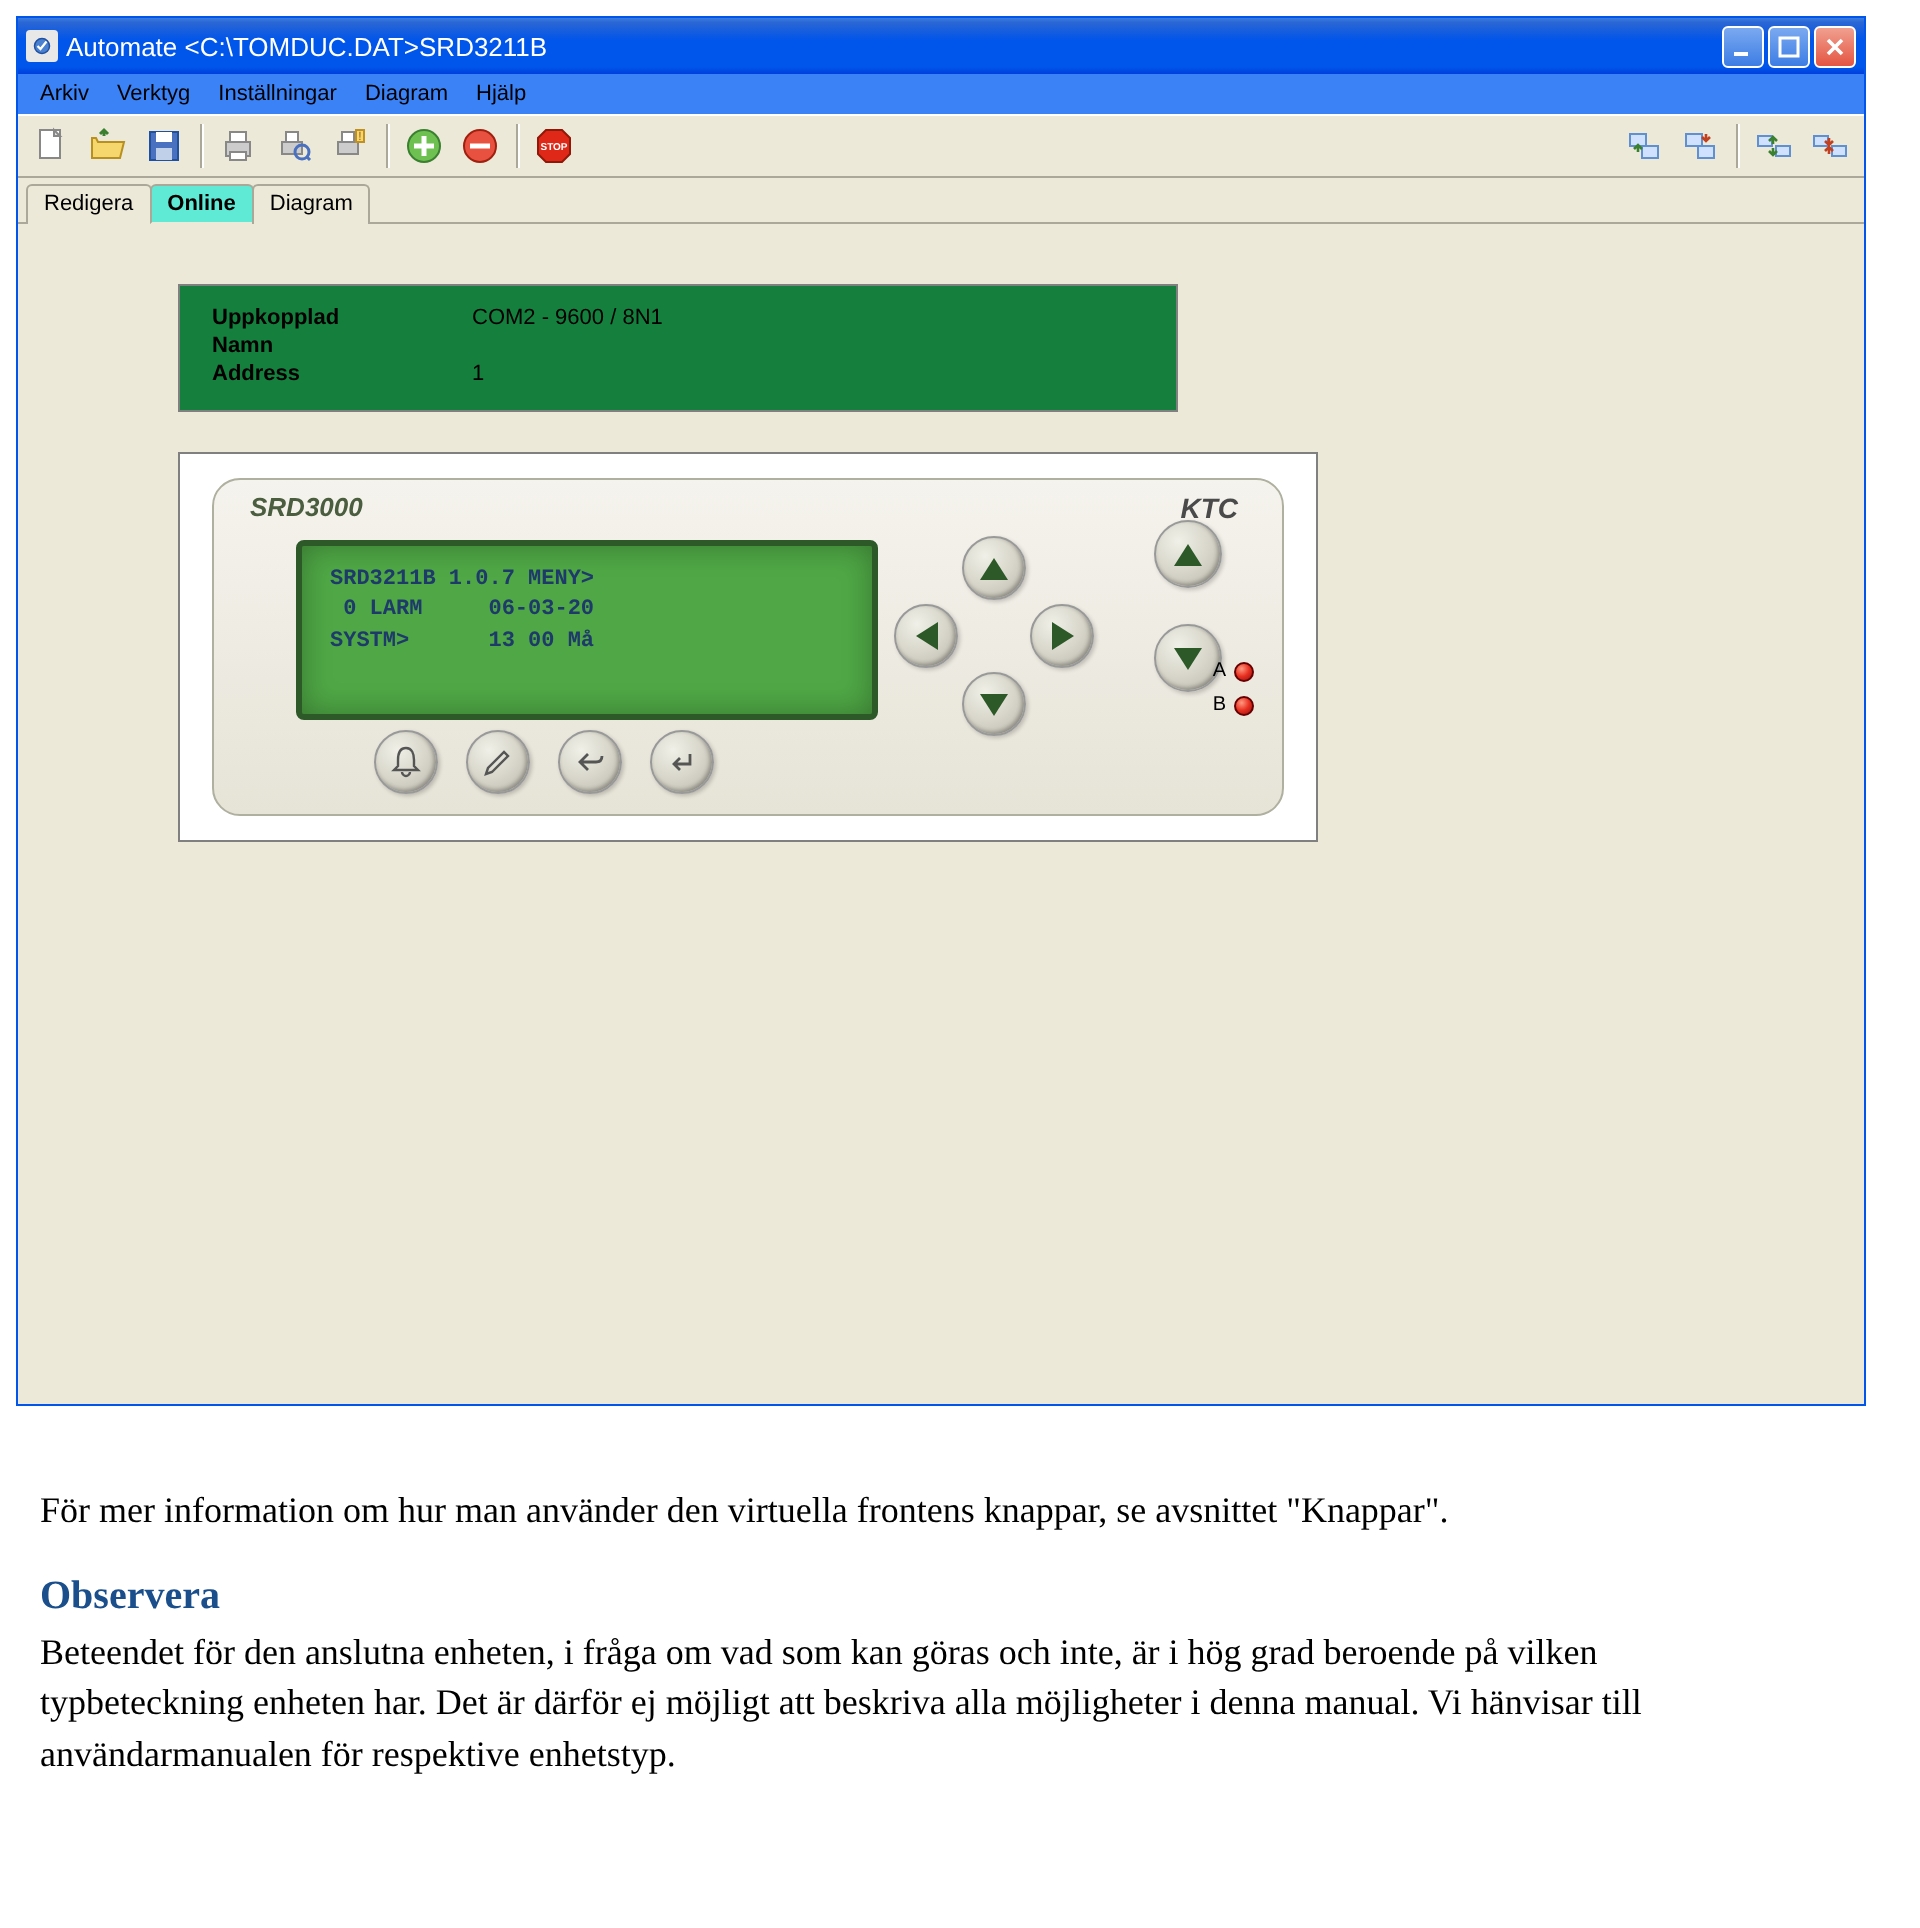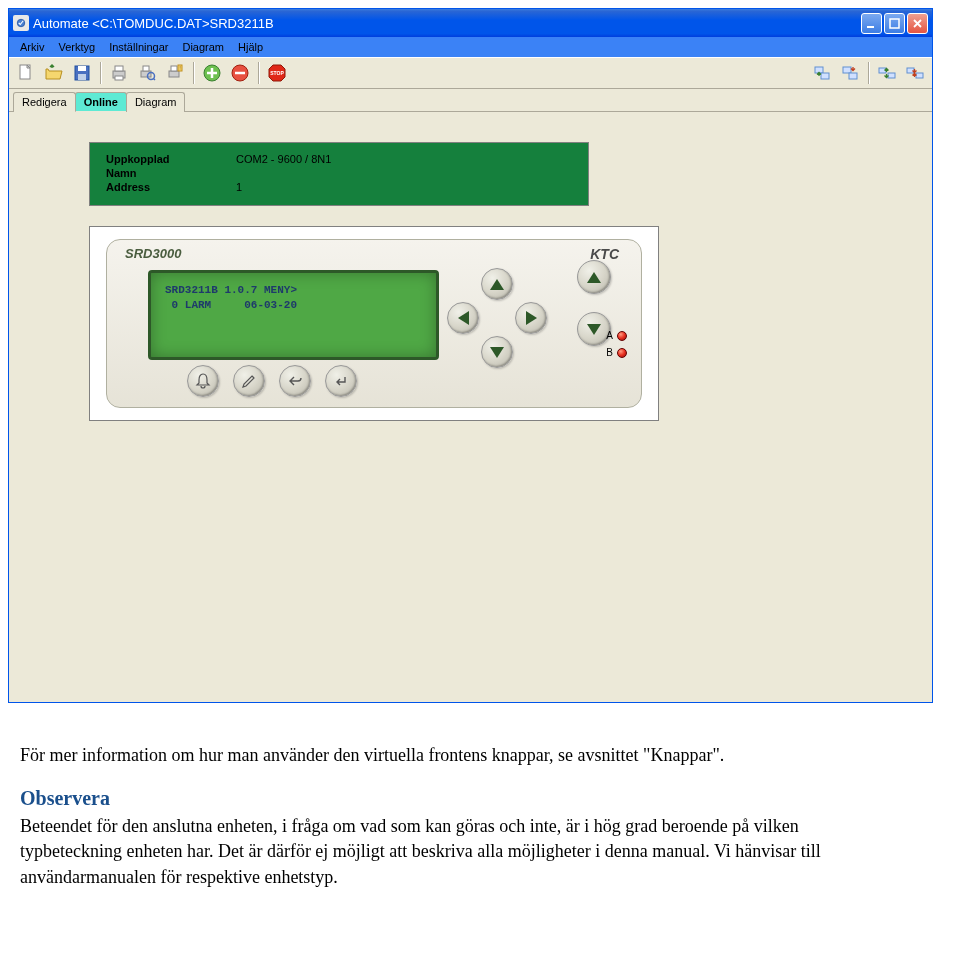--- a/index.html
+++ b/index.html
@@ -214,20 +214,21 @@
         </div>
     </div>
 
     <div class="device">
       <div class="device-inner">
         <span class="device-label">SRD3000</span>
         <span class="device-brand">KTC</span>
         <div class="lcd">
           <div class="lcd-line">SRD3211B 1.0.7 MENY&gt;</div>
           <div class="lcd-line"> 0 LARM     06-03-20</div>
+          <div class="lcd-line">SYSTM&gt;      13 00 Må</div>
         </div>
         <div class="dpad">
           <div class="dpad-btn dpad-up">
               <div class="arrow-shape arr-up"></div>
             </div>
           <div class="dpad-btn dpad-down">
               <div class="arrow-shape arr-down"></div>
             </div>
           <div class="dpad-btn dpad-left">
               <div class="arrow-shape arr-left"></div>

